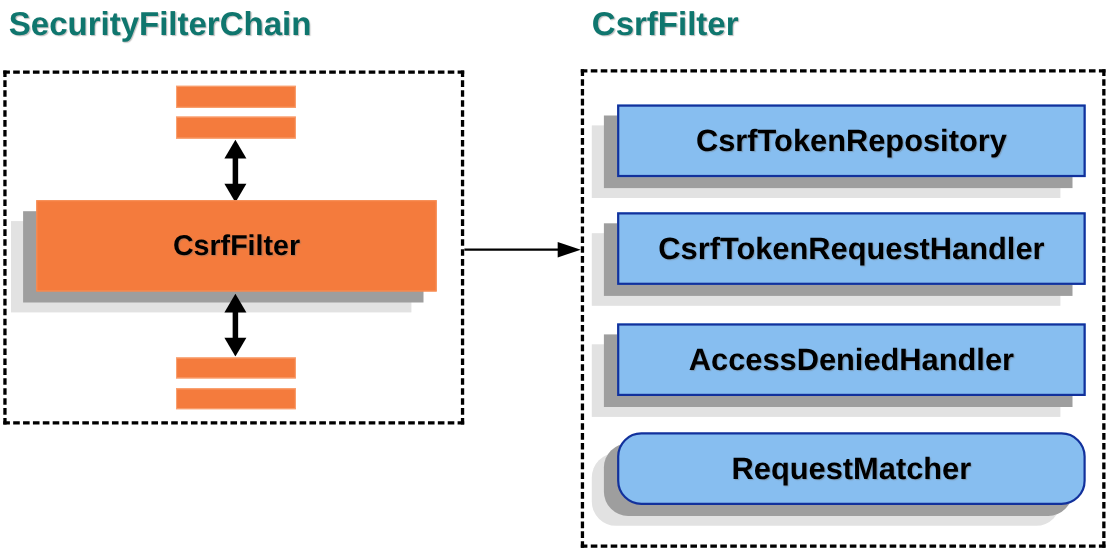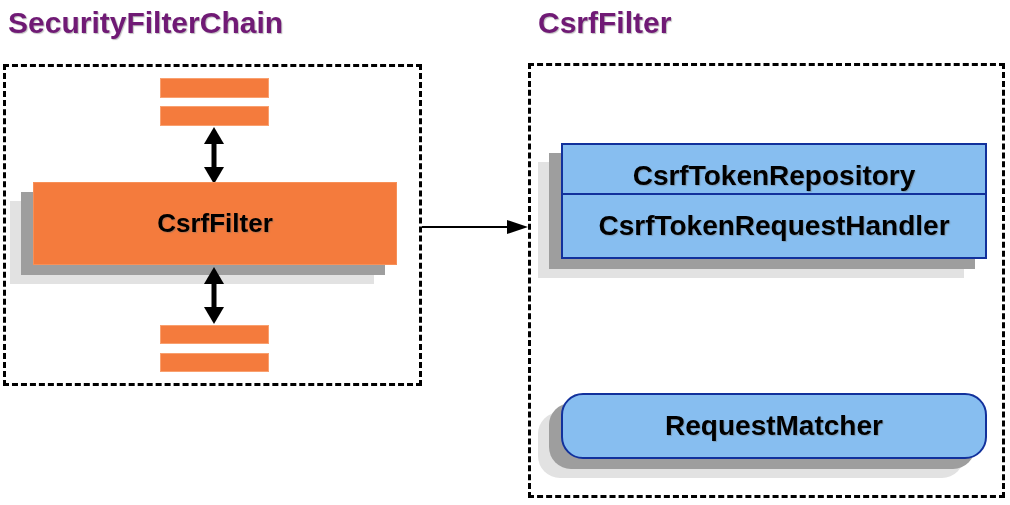--- a/index.html
+++ b/index.html
@@ -10,21 +10,21 @@
     background: #ffffff;
     font-family: "Liberation Sans", sans-serif;
     overflow: hidden;
   }
   * { box-sizing: border-box; }
 
   .title {
     position: absolute;
     font-weight: bold;
     font-size: 30px;
-    color: #701a75;
+    color: #0f766e;
     white-space: nowrap;
     text-shadow: 1px 1px 1px rgba(110,110,110,0.45);
   }
   .left-title  { left: 8px;  top: 6px; }
   .right-title { left: 538px; top: 6px; }
 
   .dashed {
     position: absolute;
     border: 3px dashed #000;
     background: transparent;
@@ -94,21 +94,21 @@
     align-items: center;
     justify-content: center;
   }
   .blue-box span {
     font-weight: bold;
     font-size: 28px;
     color: #000;
     white-space: nowrap;
     text-shadow: 1px 1px 1px rgba(110,110,110,0.45);
   }
-  .blue1 { top: 29px; margin-top: 48px; }
+  .blue1 { top: 29px; }
   .blue2 { top: 127px; text-align: center; }
   .blue3 { top: 228px; }
   .blue4 { top: 327px; border-radius: 22px; }
 </style>
 </head>
 <body>
 
 <div class="canvas">
 
   <div class="title left-title">SecurityFilterChain</div>
@@ -149,20 +149,23 @@
   <div class="dashed right-dashed">
 
     <div class="blue-box blue1">
       <span>CsrfTokenRepository</span>
     </div>
 
     <div class="blue-box blue2">
       <span>CsrfTokenRequestHandler</span>
     </div>
 
+    <div class="blue-box blue3">
+      <span>AccessDeniedHandler</span>
+    </div>
 
     <div class="blue-box blue4">
       <span>RequestMatcher</span>
     </div>
 
   </div>
 
 </div>
 
 </body></html>

